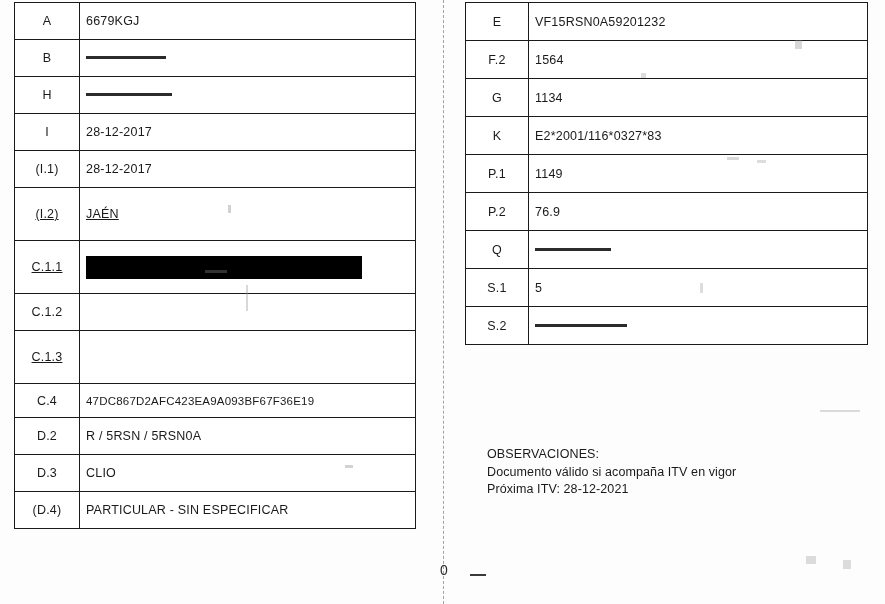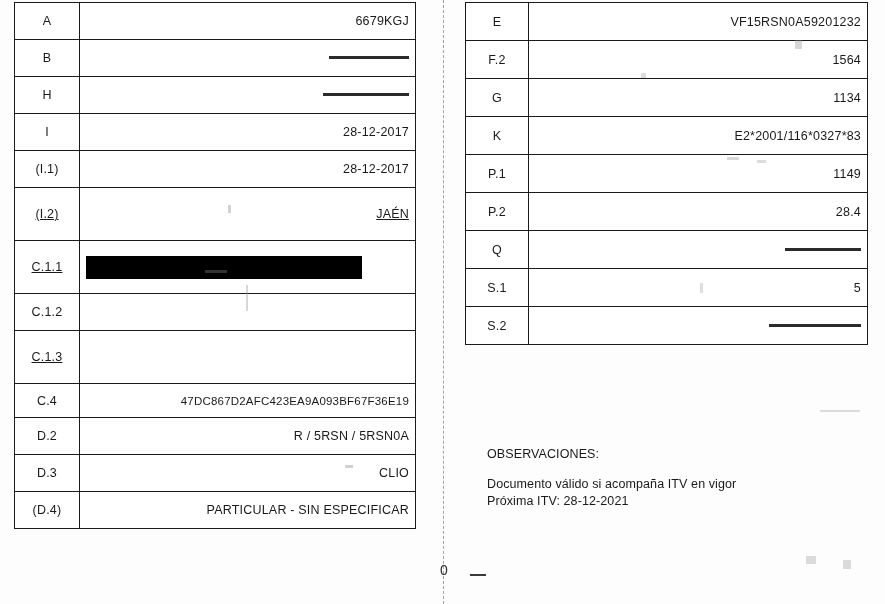--- a/index.html
+++ b/index.html
@@ -35,21 +35,20 @@
   }
   .code-cell {
     width: 48px;
     text-align: center;
     font-size: 12.5px;
     letter-spacing: .2px;
   }
   .val-cell {
     font-size: 12px;
     letter-spacing: .2px;
-    text-align: right;
   }
 
   
   #left-table {
     position: absolute;
     left: 14px;
     top: 2px;
     width: 402px;
   }
   #left-table td { height: 36px; }
@@ -93,21 +92,21 @@
   
   #observations {
     position: absolute;
     left: 487px;
     top: 446px;
     width: 360px;
     font-size: 12.5px;
     line-height: 17px;
     letter-spacing: .1px;
   }
-  #observations .obs-title { margin-bottom: 13px; }
+  #observations .obs-title { margin-bottom: 1px; }
 
   
   .dashed-divider {
     position: absolute;
     left: 443px;
     top: 0;
     width: 0;
     height: 604px;
     border-left: 1px dashed #8d8d8d;
     opacity: .8;
@@ -217,21 +216,21 @@
       <tr>
         <td class="code-cell">K</td>
         <td class="val-cell">E2*2001/116*0327*83</td>
       </tr>
       <tr>
         <td class="code-cell">P.1</td>
         <td class="val-cell">1149</td>
       </tr>
       <tr>
         <td class="code-cell">P.2</td>
-        <td class="val-cell">28.4</td>
+        <td class="val-cell">76.9</td>
       </tr>
       <tr>
         <td class="code-cell">Q</td>
         <td class="val-cell"><span class="redact w3"></span></td>
       </tr>
       <tr>
         <td class="code-cell">S.1</td>
         <td class="val-cell">5</td>
       </tr>
       <tr>

